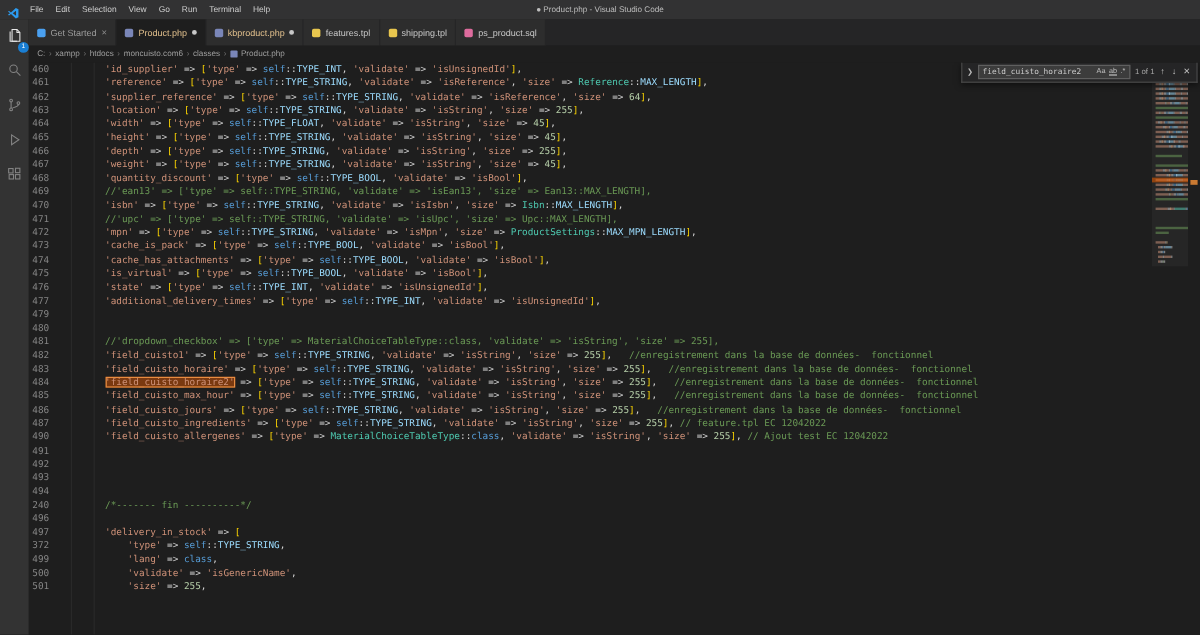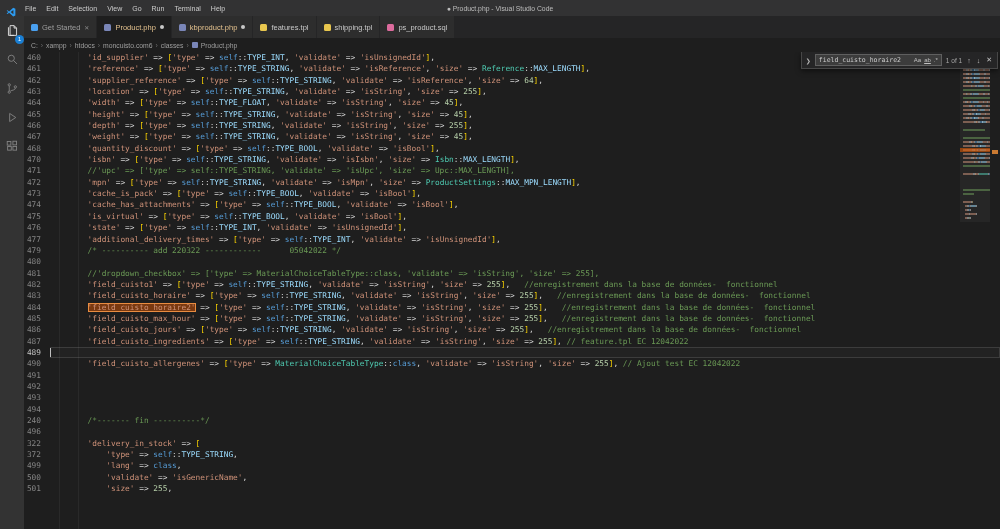--- a/index.html
+++ b/index.html
@@ -224,46 +224,46 @@
       <div>
           <div class="line"><span class="num">460</span><span class="txt"><span class="tk-p">        </span><span class="tk-s">'id_supplier'</span><span class="tk-p"> =&gt; </span><span class="tk-b">[</span><span class="tk-s">'type'</span><span class="tk-p"> =&gt; </span><span class="tk-k">self</span><span class="tk-p">::</span><span class="tk-c">TYPE_INT</span><span class="tk-p">, </span><span class="tk-s">'validate'</span><span class="tk-p"> =&gt; </span><span class="tk-s">'isUnsignedId'</span><span class="tk-b">]</span><span class="tk-p">,</span></span></div>
           <div class="line"><span class="num">461</span><span class="txt"><span class="tk-p">        </span><span class="tk-s">'reference'</span><span class="tk-p"> =&gt; </span><span class="tk-b">[</span><span class="tk-s">'type'</span><span class="tk-p"> =&gt; </span><span class="tk-k">self</span><span class="tk-p">::</span><span class="tk-c">TYPE_STRING</span><span class="tk-p">, </span><span class="tk-s">'validate'</span><span class="tk-p"> =&gt; </span><span class="tk-s">'isReference'</span><span class="tk-p">, </span><span class="tk-s">'size'</span><span class="tk-p"> =&gt; </span><span class="tk-t">Reference</span><span class="tk-p">::</span><span class="tk-c">MAX_LENGTH</span><span class="tk-b">]</span><span class="tk-p">,</span></span></div>
           <div class="line"><span class="num">462</span><span class="txt"><span class="tk-p">        </span><span class="tk-s">'supplier_reference'</span><span class="tk-p"> =&gt; </span><span class="tk-b">[</span><span class="tk-s">'type'</span><span class="tk-p"> =&gt; </span><span class="tk-k">self</span><span class="tk-p">::</span><span class="tk-c">TYPE_STRING</span><span class="tk-p">, </span><span class="tk-s">'validate'</span><span class="tk-p"> =&gt; </span><span class="tk-s">'isReference'</span><span class="tk-p">, </span><span class="tk-s">'size'</span><span class="tk-p"> =&gt; </span><span class="tk-n">64</span><span class="tk-b">]</span><span class="tk-p">,</span></span></div>
           <div class="line"><span class="num">463</span><span class="txt"><span class="tk-p">        </span><span class="tk-s">'location'</span><span class="tk-p"> =&gt; </span><span class="tk-b">[</span><span class="tk-s">'type'</span><span class="tk-p"> =&gt; </span><span class="tk-k">self</span><span class="tk-p">::</span><span class="tk-c">TYPE_STRING</span><span class="tk-p">, </span><span class="tk-s">'validate'</span><span class="tk-p"> =&gt; </span><span class="tk-s">'isString'</span><span class="tk-p">, </span><span class="tk-s">'size'</span><span class="tk-p"> =&gt; </span><span class="tk-n">255</span><span class="tk-b">]</span><span class="tk-p">,</span></span></div>
           <div class="line"><span class="num">464</span><span class="txt"><span class="tk-p">        </span><span class="tk-s">'width'</span><span class="tk-p"> =&gt; </span><span class="tk-b">[</span><span class="tk-s">'type'</span><span class="tk-p"> =&gt; </span><span class="tk-k">self</span><span class="tk-p">::</span><span class="tk-c">TYPE_FLOAT</span><span class="tk-p">, </span><span class="tk-s">'validate'</span><span class="tk-p"> =&gt; </span><span class="tk-s">'isString'</span><span class="tk-p">, </span><span class="tk-s">'size'</span><span class="tk-p"> =&gt; </span><span class="tk-n">45</span><span class="tk-b">]</span><span class="tk-p">,</span></span></div>
           <div class="line"><span class="num">465</span><span class="txt"><span class="tk-p">        </span><span class="tk-s">'height'</span><span class="tk-p"> =&gt; </span><span class="tk-b">[</span><span class="tk-s">'type'</span><span class="tk-p"> =&gt; </span><span class="tk-k">self</span><span class="tk-p">::</span><span class="tk-c">TYPE_STRING</span><span class="tk-p">, </span><span class="tk-s">'validate'</span><span class="tk-p"> =&gt; </span><span class="tk-s">'isString'</span><span class="tk-p">, </span><span class="tk-s">'size'</span><span class="tk-p"> =&gt; </span><span class="tk-n">45</span><span class="tk-b">]</span><span class="tk-p">,</span></span></div>
           <div class="line"><span class="num">466</span><span class="txt"><span class="tk-p">        </span><span class="tk-s">'depth'</span><span class="tk-p"> =&gt; </span><span class="tk-b">[</span><span class="tk-s">'type'</span><span class="tk-p"> =&gt; </span><span class="tk-k">self</span><span class="tk-p">::</span><span class="tk-c">TYPE_STRING</span><span class="tk-p">, </span><span class="tk-s">'validate'</span><span class="tk-p"> =&gt; </span><span class="tk-s">'isString'</span><span class="tk-p">, </span><span class="tk-s">'size'</span><span class="tk-p"> =&gt; </span><span class="tk-n">255</span><span class="tk-b">]</span><span class="tk-p">,</span></span></div>
           <div class="line"><span class="num">467</span><span class="txt"><span class="tk-p">        </span><span class="tk-s">'weight'</span><span class="tk-p"> =&gt; </span><span class="tk-b">[</span><span class="tk-s">'type'</span><span class="tk-p"> =&gt; </span><span class="tk-k">self</span><span class="tk-p">::</span><span class="tk-c">TYPE_STRING</span><span class="tk-p">, </span><span class="tk-s">'validate'</span><span class="tk-p"> =&gt; </span><span class="tk-s">'isString'</span><span class="tk-p">, </span><span class="tk-s">'size'</span><span class="tk-p"> =&gt; </span><span class="tk-n">45</span><span class="tk-b">]</span><span class="tk-p">,</span></span></div>
           <div class="line"><span class="num">468</span><span class="txt"><span class="tk-p">        </span><span class="tk-s">'quantity_discount'</span><span class="tk-p"> =&gt; </span><span class="tk-b">[</span><span class="tk-s">'type'</span><span class="tk-p"> =&gt; </span><span class="tk-k">self</span><span class="tk-p">::</span><span class="tk-c">TYPE_BOOL</span><span class="tk-p">, </span><span class="tk-s">'validate'</span><span class="tk-p"> =&gt; </span><span class="tk-s">'isBool'</span><span class="tk-b">]</span><span class="tk-p">,</span></span></div>
+          <div class="line"><span class="num">469</span><span class="txt"><span class="tk-p">        </span><span class="tk-m">//'ean13' =&gt; ['type' =&gt; self::TYPE_STRING, 'validate' =&gt; 'isEan13', 'size' =&gt; Ean13::MAX_LENGTH],</span></span></div>
           <div class="line"><span class="num">470</span><span class="txt"><span class="tk-p">        </span><span class="tk-s">'isbn'</span><span class="tk-p"> =&gt; </span><span class="tk-b">[</span><span class="tk-s">'type'</span><span class="tk-p"> =&gt; </span><span class="tk-k">self</span><span class="tk-p">::</span><span class="tk-c">TYPE_STRING</span><span class="tk-p">, </span><span class="tk-s">'validate'</span><span class="tk-p"> =&gt; </span><span class="tk-s">'isIsbn'</span><span class="tk-p">, </span><span class="tk-s">'size'</span><span class="tk-p"> =&gt; </span><span class="tk-t">Isbn</span><span class="tk-p">::</span><span class="tk-c">MAX_LENGTH</span><span class="tk-b">]</span><span class="tk-p">,</span></span></div>
           <div class="line"><span class="num">471</span><span class="txt"><span class="tk-p">        </span><span class="tk-m">//'upc' =&gt; ['type' =&gt; self::TYPE_STRING, 'validate' =&gt; 'isUpc', 'size' =&gt; Upc::MAX_LENGTH],</span></span></div>
           <div class="line"><span class="num">472</span><span class="txt"><span class="tk-p">        </span><span class="tk-s">'mpn'</span><span class="tk-p"> =&gt; </span><span class="tk-b">[</span><span class="tk-s">'type'</span><span class="tk-p"> =&gt; </span><span class="tk-k">self</span><span class="tk-p">::</span><span class="tk-c">TYPE_STRING</span><span class="tk-p">, </span><span class="tk-s">'validate'</span><span class="tk-p"> =&gt; </span><span class="tk-s">'isMpn'</span><span class="tk-p">, </span><span class="tk-s">'size'</span><span class="tk-p"> =&gt; </span><span class="tk-t">ProductSettings</span><span class="tk-p">::</span><span class="tk-c">MAX_MPN_LENGTH</span><span class="tk-b">]</span><span class="tk-p">,</span></span></div>
           <div class="line"><span class="num">473</span><span class="txt"><span class="tk-p">        </span><span class="tk-s">'cache_is_pack'</span><span class="tk-p"> =&gt; </span><span class="tk-b">[</span><span class="tk-s">'type'</span><span class="tk-p"> =&gt; </span><span class="tk-k">self</span><span class="tk-p">::</span><span class="tk-c">TYPE_BOOL</span><span class="tk-p">, </span><span class="tk-s">'validate'</span><span class="tk-p"> =&gt; </span><span class="tk-s">'isBool'</span><span class="tk-b">]</span><span class="tk-p">,</span></span></div>
           <div class="line"><span class="num">474</span><span class="txt"><span class="tk-p">        </span><span class="tk-s">'cache_has_attachments'</span><span class="tk-p"> =&gt; </span><span class="tk-b">[</span><span class="tk-s">'type'</span><span class="tk-p"> =&gt; </span><span class="tk-k">self</span><span class="tk-p">::</span><span class="tk-c">TYPE_BOOL</span><span class="tk-p">, </span><span class="tk-s">'validate'</span><span class="tk-p"> =&gt; </span><span class="tk-s">'isBool'</span><span class="tk-b">]</span><span class="tk-p">,</span></span></div>
           <div class="line"><span class="num">475</span><span class="txt"><span class="tk-p">        </span><span class="tk-s">'is_virtual'</span><span class="tk-p"> =&gt; </span><span class="tk-b">[</span><span class="tk-s">'type'</span><span class="tk-p"> =&gt; </span><span class="tk-k">self</span><span class="tk-p">::</span><span class="tk-c">TYPE_BOOL</span><span class="tk-p">, </span><span class="tk-s">'validate'</span><span class="tk-p"> =&gt; </span><span class="tk-s">'isBool'</span><span class="tk-b">]</span><span class="tk-p">,</span></span></div>
           <div class="line"><span class="num">476</span><span class="txt"><span class="tk-p">        </span><span class="tk-s">'state'</span><span class="tk-p"> =&gt; </span><span class="tk-b">[</span><span class="tk-s">'type'</span><span class="tk-p"> =&gt; </span><span class="tk-k">self</span><span class="tk-p">::</span><span class="tk-c">TYPE_INT</span><span class="tk-p">, </span><span class="tk-s">'validate'</span><span class="tk-p"> =&gt; </span><span class="tk-s">'isUnsignedId'</span><span class="tk-b">]</span><span class="tk-p">,</span></span></div>
           <div class="line"><span class="num">477</span><span class="txt"><span class="tk-p">        </span><span class="tk-s">'additional_delivery_times'</span><span class="tk-p"> =&gt; </span><span class="tk-b">[</span><span class="tk-s">'type'</span><span class="tk-p"> =&gt; </span><span class="tk-k">self</span><span class="tk-p">::</span><span class="tk-c">TYPE_INT</span><span class="tk-p">, </span><span class="tk-s">'validate'</span><span class="tk-p"> =&gt; </span><span class="tk-s">'isUnsignedId'</span><span class="tk-b">]</span><span class="tk-p">,</span></span></div>
-          <div class="line"><span class="num">479</span><span class="txt"><span class="tk-p">        </span><span class="tk-m">/* ---------- add 220322 ------------      05042022 */</span></span></div>
+          <div class="line"><span class="num">479</span><span class="txt"><span class="tk-p">        </span></span></div>
           <div class="line"><span class="num">480</span><span class="txt"></span></div>
           <div class="line"><span class="num">481</span><span class="txt"><span class="tk-p">        </span><span class="tk-m">//'dropdown_checkbox' =&gt; ['type' =&gt; MaterialChoiceTableType::class, 'validate' =&gt; 'isString', 'size' =&gt; 255],</span></span></div>
           <div class="line"><span class="num">482</span><span class="txt"><span class="tk-p">        </span><span class="tk-s">'field_cuisto1'</span><span class="tk-p"> =&gt; </span><span class="tk-b">[</span><span class="tk-s">'type'</span><span class="tk-p"> =&gt; </span><span class="tk-k">self</span><span class="tk-p">::</span><span class="tk-c">TYPE_STRING</span><span class="tk-p">, </span><span class="tk-s">'validate'</span><span class="tk-p"> =&gt; </span><span class="tk-s">'isString'</span><span class="tk-p">, </span><span class="tk-s">'size'</span><span class="tk-p"> =&gt; </span><span class="tk-n">255</span><span class="tk-b">]</span><span class="tk-p">,</span><span class="tk-p">   </span><span class="tk-m">//enregistrement dans la base de données-  fonctionnel</span></span></div>
           <div class="line"><span class="num">483</span><span class="txt"><span class="tk-p">        </span><span class="tk-s">'field_cuisto_horaire'</span><span class="tk-p"> =&gt; </span><span class="tk-b">[</span><span class="tk-s">'type'</span><span class="tk-p"> =&gt; </span><span class="tk-k">self</span><span class="tk-p">::</span><span class="tk-c">TYPE_STRING</span><span class="tk-p">, </span><span class="tk-s">'validate'</span><span class="tk-p"> =&gt; </span><span class="tk-s">'isString'</span><span class="tk-p">, </span><span class="tk-s">'size'</span><span class="tk-p"> =&gt; </span><span class="tk-n">255</span><span class="tk-b">]</span><span class="tk-p">,</span><span class="tk-p">   </span><span class="tk-m">//enregistrement dans la base de données-  fonctionnel</span></span></div>
           <div class="line"><span class="num">484</span><span class="txt"><span class="tk-p">        </span><span class="tk-hl">'field_cuisto_horaire2'</span><span class="tk-p"> =&gt; </span><span class="tk-b">[</span><span class="tk-s">'type'</span><span class="tk-p"> =&gt; </span><span class="tk-k">self</span><span class="tk-p">::</span><span class="tk-c">TYPE_STRING</span><span class="tk-p">, </span><span class="tk-s">'validate'</span><span class="tk-p"> =&gt; </span><span class="tk-s">'isString'</span><span class="tk-p">, </span><span class="tk-s">'size'</span><span class="tk-p"> =&gt; </span><span class="tk-n">255</span><span class="tk-b">]</span><span class="tk-p">,</span><span class="tk-p">   </span><span class="tk-m">//enregistrement dans la base de données-  fonctionnel</span></span></div>
           <div class="line"><span class="num">485</span><span class="txt"><span class="tk-p">        </span><span class="tk-s">'field_cuisto_max_hour'</span><span class="tk-p"> =&gt; </span><span class="tk-b">[</span><span class="tk-s">'type'</span><span class="tk-p"> =&gt; </span><span class="tk-k">self</span><span class="tk-p">::</span><span class="tk-c">TYPE_STRING</span><span class="tk-p">, </span><span class="tk-s">'validate'</span><span class="tk-p"> =&gt; </span><span class="tk-s">'isString'</span><span class="tk-p">, </span><span class="tk-s">'size'</span><span class="tk-p"> =&gt; </span><span class="tk-n">255</span><span class="tk-b">]</span><span class="tk-p">,</span><span class="tk-p">   </span><span class="tk-m">//enregistrement dans la base de données-  fonctionnel</span></span></div>
           <div class="line"><span class="num">486</span><span class="txt"><span class="tk-p">        </span><span class="tk-s">'field_cuisto_jours'</span><span class="tk-p"> =&gt; </span><span class="tk-b">[</span><span class="tk-s">'type'</span><span class="tk-p"> =&gt; </span><span class="tk-k">self</span><span class="tk-p">::</span><span class="tk-c">TYPE_STRING</span><span class="tk-p">, </span><span class="tk-s">'validate'</span><span class="tk-p"> =&gt; </span><span class="tk-s">'isString'</span><span class="tk-p">, </span><span class="tk-s">'size'</span><span class="tk-p"> =&gt; </span><span class="tk-n">255</span><span class="tk-b">]</span><span class="tk-p">,</span><span class="tk-p">   </span><span class="tk-m">//enregistrement dans la base de données-  fonctionnel</span></span></div>
           <div class="line"><span class="num">487</span><span class="txt"><span class="tk-p">        </span><span class="tk-s">'field_cuisto_ingredients'</span><span class="tk-p"> =&gt; </span><span class="tk-b">[</span><span class="tk-s">'type'</span><span class="tk-p"> =&gt; </span><span class="tk-k">self</span><span class="tk-p">::</span><span class="tk-c">TYPE_STRING</span><span class="tk-p">, </span><span class="tk-s">'validate'</span><span class="tk-p"> =&gt; </span><span class="tk-s">'isString'</span><span class="tk-p">, </span><span class="tk-s">'size'</span><span class="tk-p"> =&gt; </span><span class="tk-n">255</span><span class="tk-b">]</span><span class="tk-p">, </span><span class="tk-m">// feature.tpl EC 12042022</span></span></div>
-          <div class="line cur"><span class="num">489</span><span class="txt"><span class="caret"></span></span></div>
           <div class="line"><span class="num">490</span><span class="txt"><span class="tk-p">        </span><span class="tk-s">'field_cuisto_allergenes'</span><span class="tk-p"> =&gt; </span><span class="tk-b">[</span><span class="tk-s">'type'</span><span class="tk-p"> =&gt; </span><span class="tk-t">MaterialChoiceTableType</span><span class="tk-p">::</span><span class="tk-k">class</span><span class="tk-p">, </span><span class="tk-s">'validate'</span><span class="tk-p"> =&gt; </span><span class="tk-s">'isString'</span><span class="tk-p">, </span><span class="tk-s">'size'</span><span class="tk-p"> =&gt; </span><span class="tk-n">255</span><span class="tk-b">]</span><span class="tk-p">, </span><span class="tk-m">// Ajout test EC 12042022</span></span></div>
           <div class="line"><span class="num">491</span><span class="txt"></span></div>
           <div class="line"><span class="num">492</span><span class="txt"></span></div>
           <div class="line"><span class="num">493</span><span class="txt"></span></div>
           <div class="line"><span class="num">494</span><span class="txt"><span class="tk-p">        </span></span></div>
           <div class="line"><span class="num">240</span><span class="txt"><span class="tk-p">        </span><span class="tk-m">/*------- fin ----------*/</span></span></div>
           <div class="line"><span class="num">496</span><span class="txt"></span></div>
-          <div class="line"><span class="num">322</span><span class="txt"><span class="tk-p">        </span><span class="tk-s">'delivery_in_stock'</span><span class="tk-p"> =&gt; </span><span class="tk-b">[</span></span></div>
+          <div class="line"><span class="num">497</span><span class="txt"><span class="tk-p">        </span><span class="tk-s">'delivery_in_stock'</span><span class="tk-p"> =&gt; </span><span class="tk-b">[</span></span></div>
           <div class="line"><span class="num">372</span><span class="txt"><span class="tk-p">            </span><span class="tk-s">'type'</span><span class="tk-p"> =&gt; </span><span class="tk-k">self</span><span class="tk-p">::</span><span class="tk-c">TYPE_STRING</span><span class="tk-p">,</span></span></div>
           <div class="line"><span class="num">499</span><span class="txt"><span class="tk-p">            </span><span class="tk-s">'lang'</span><span class="tk-p"> =&gt; </span><span class="tk-k">class</span><span class="tk-p">,</span></span></div>
           <div class="line"><span class="num">500</span><span class="txt"><span class="tk-p">            </span><span class="tk-s">'validate'</span><span class="tk-p"> =&gt; </span><span class="tk-s">'isGenericName'</span><span class="tk-p">,</span></span></div>
           <div class="line"><span class="num">501</span><span class="txt"><span class="tk-p">            </span><span class="tk-s">'size'</span><span class="tk-p"> =&gt; </span><span class="tk-n">255</span><span class="tk-p">,</span></span></div>
         </div>
 
       <div class="find">
         <span class="find-expand">❯</span>
         <span class="find-box">
           <input value="field_cuisto_horaire2" style="">

